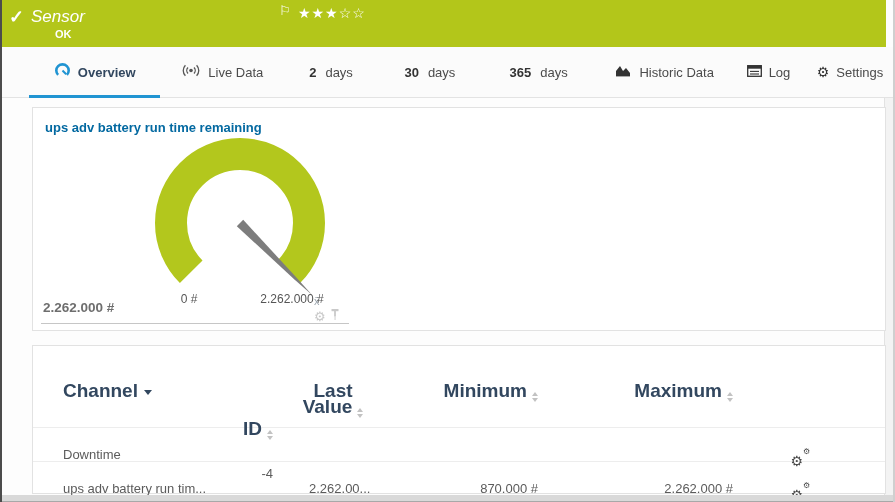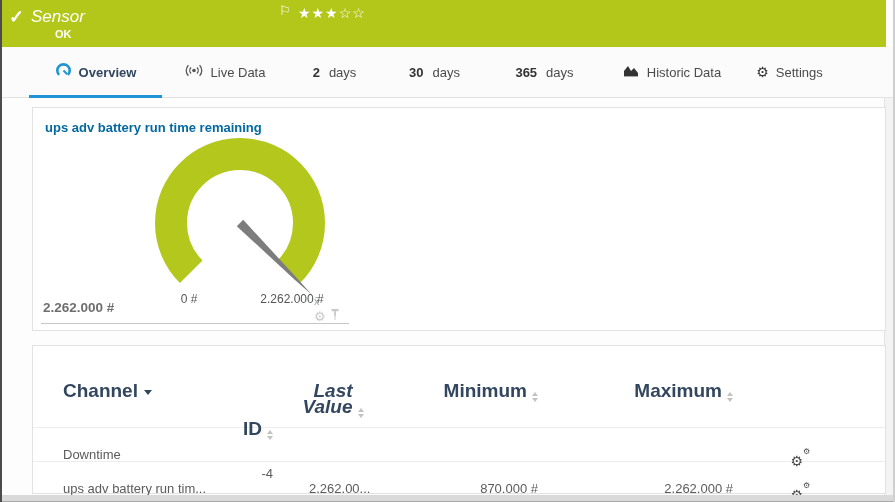--- a/index.html
+++ b/index.html
@@ -41,21 +41,21 @@
   
   .table-panel { top:345px; height:149px; }
   .tgrid { display:grid; grid-template-columns:210px 30px 120px 145px 195px 1fr; }
   .thead { padding-top:37px; height:82px; border-bottom:1px solid #ededed; align-items:start;
            font-size:19px; font-weight:bold; color:#32475f; line-height:16px; }
   .trow { height:33px; align-items:center; font-size:13px; color:#5b5b5b; }
   .trow + .trow { border-top:1px solid #ededed; }
   .c-channel { padding-left:30px; justify-self:start; }
   .c-id { justify-self:end;margin-top:38px; }
   .c-last { padding-left:36px; justify-self:start; }
-  .c-last-h { justify-self:center; text-align:center; max-width:70px;font-style:italic; }
+  .c-last-h { justify-self:center; text-align:center; max-width:70px; }
   .c-min, .c-max { justify-self:end; }
   .c-act { justify-self:start; margin-left:70px; }
   .sort { display:inline-flex; flex-direction:column; gap:2px; margin-left:5px; vertical-align:1px; }
   .sort i { display:block; width:0; height:0; border-left:3.5px solid transparent; border-right:3.5px solid transparent; }
   .sort .up { border-bottom:4px solid #c2c2c2; }
   .sort .dn { border-top:4px solid #c2c2c2; }
   .sort-active { display:inline-block; width:0; height:0; margin-left:6px; vertical-align:2px;
                  border-left:4.5px solid transparent; border-right:4.5px solid transparent; border-top:5.5px solid #32475f; }
   .row-gears { position:relative; width:20px; height:17px; cursor:pointer; }
   .row-gears .big { position:absolute; right:0; top:-2px; font-size:14px; color:#4a4a4a; }
@@ -115,20 +115,31 @@
     </div>
     <div class="tab t-hist">
       <span>
         <svg width="17" height="13" viewBox="0 0 17 13">
           <path d="M1 12 L1 7 L5 2 L8 7 L11 4 L15 9 L15 12 Z" fill="#333"></path>
           <rect x="1" y="11" width="14" height="1.4" fill="#333"></rect>
         </svg>
       </span>
       <span>Historic Data</span>
     </div>
+    <div class="tab t-log">
+      <span>
+        <svg width="15" height="12" viewBox="0 0 15 12">
+          <rect x="0.7" y="0.7" width="13.6" height="10.6" fill="none" stroke="#333" stroke-width="1.3"></rect>
+          <rect x="0.7" y="0.7" width="13.6" height="3" fill="#333"></rect>
+          <line x1="3" y1="6.4" x2="12" y2="6.4" stroke="#333" stroke-width="1.1"></line>
+          <line x1="3" y1="9" x2="12" y2="9" stroke="#333" stroke-width="1.1"></line>
+        </svg>
+      </span>
+      <span>Log</span>
+    </div>
     <div class="tab t-set">
       <span class="gear-glyph">⚙</span>
       <span>Settings</span>
     </div>
   </div>
 
   <div class="panel gauge-panel">
     <div class="gauge-title">ups adv battery run time remaining</div>
 
     <svg class="gauge-svg" width="240" height="210" viewBox="0 0 240 210">

